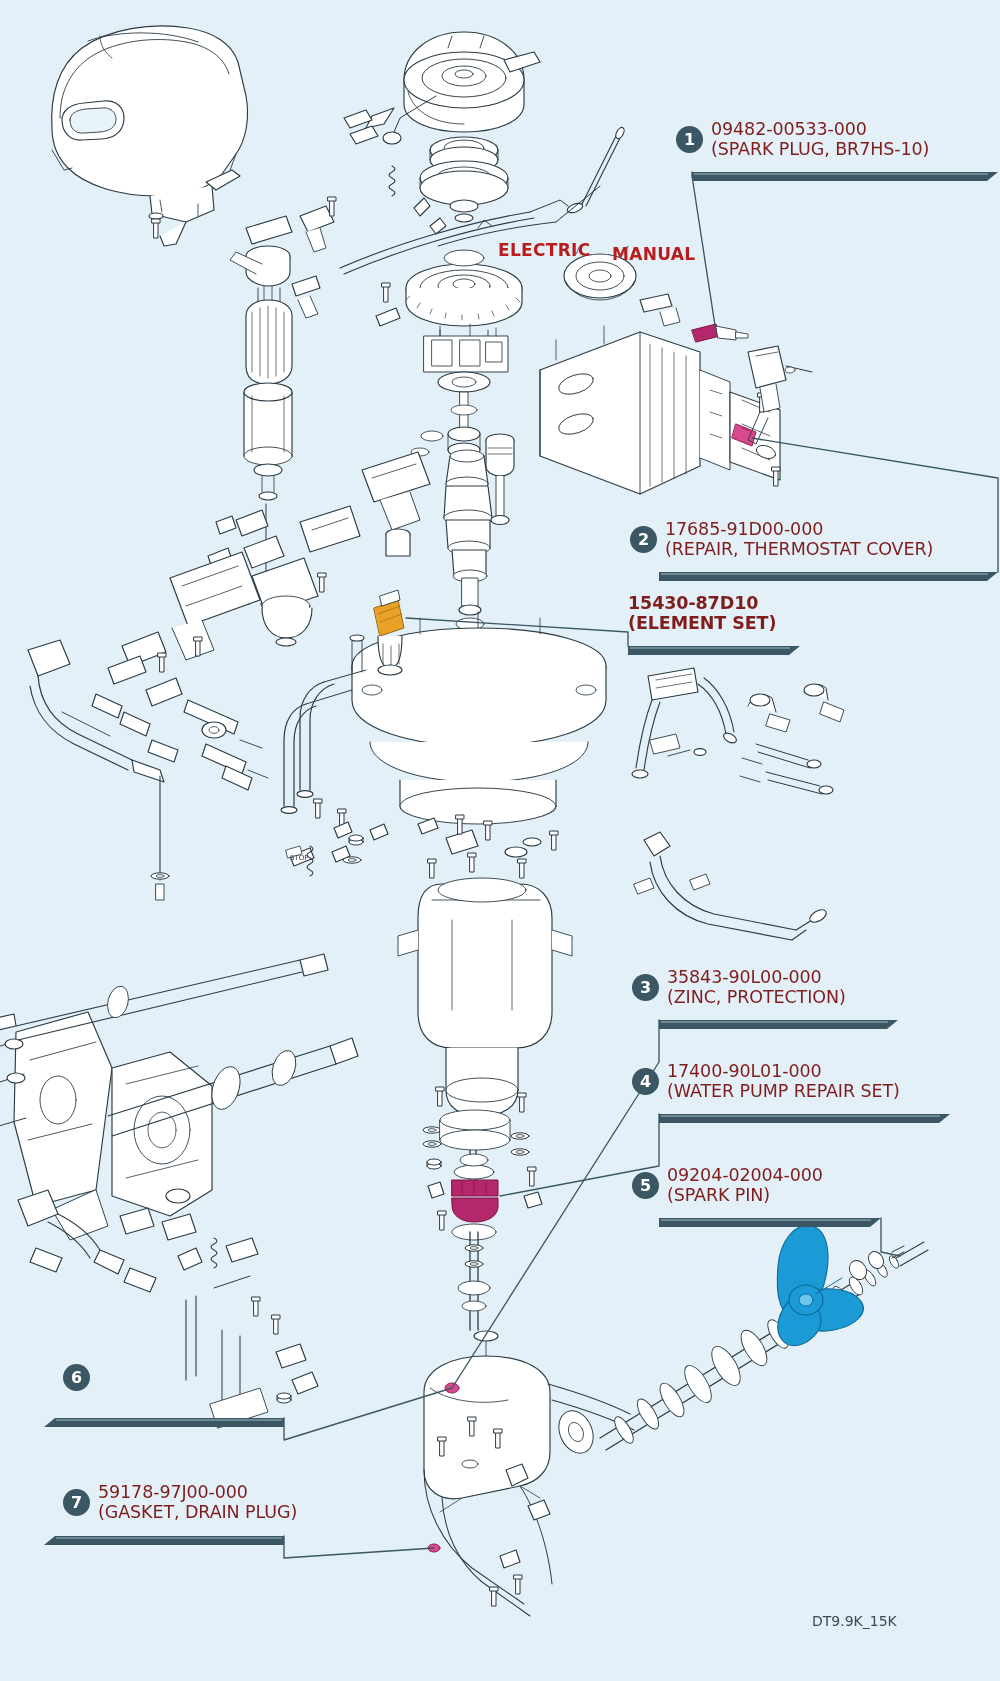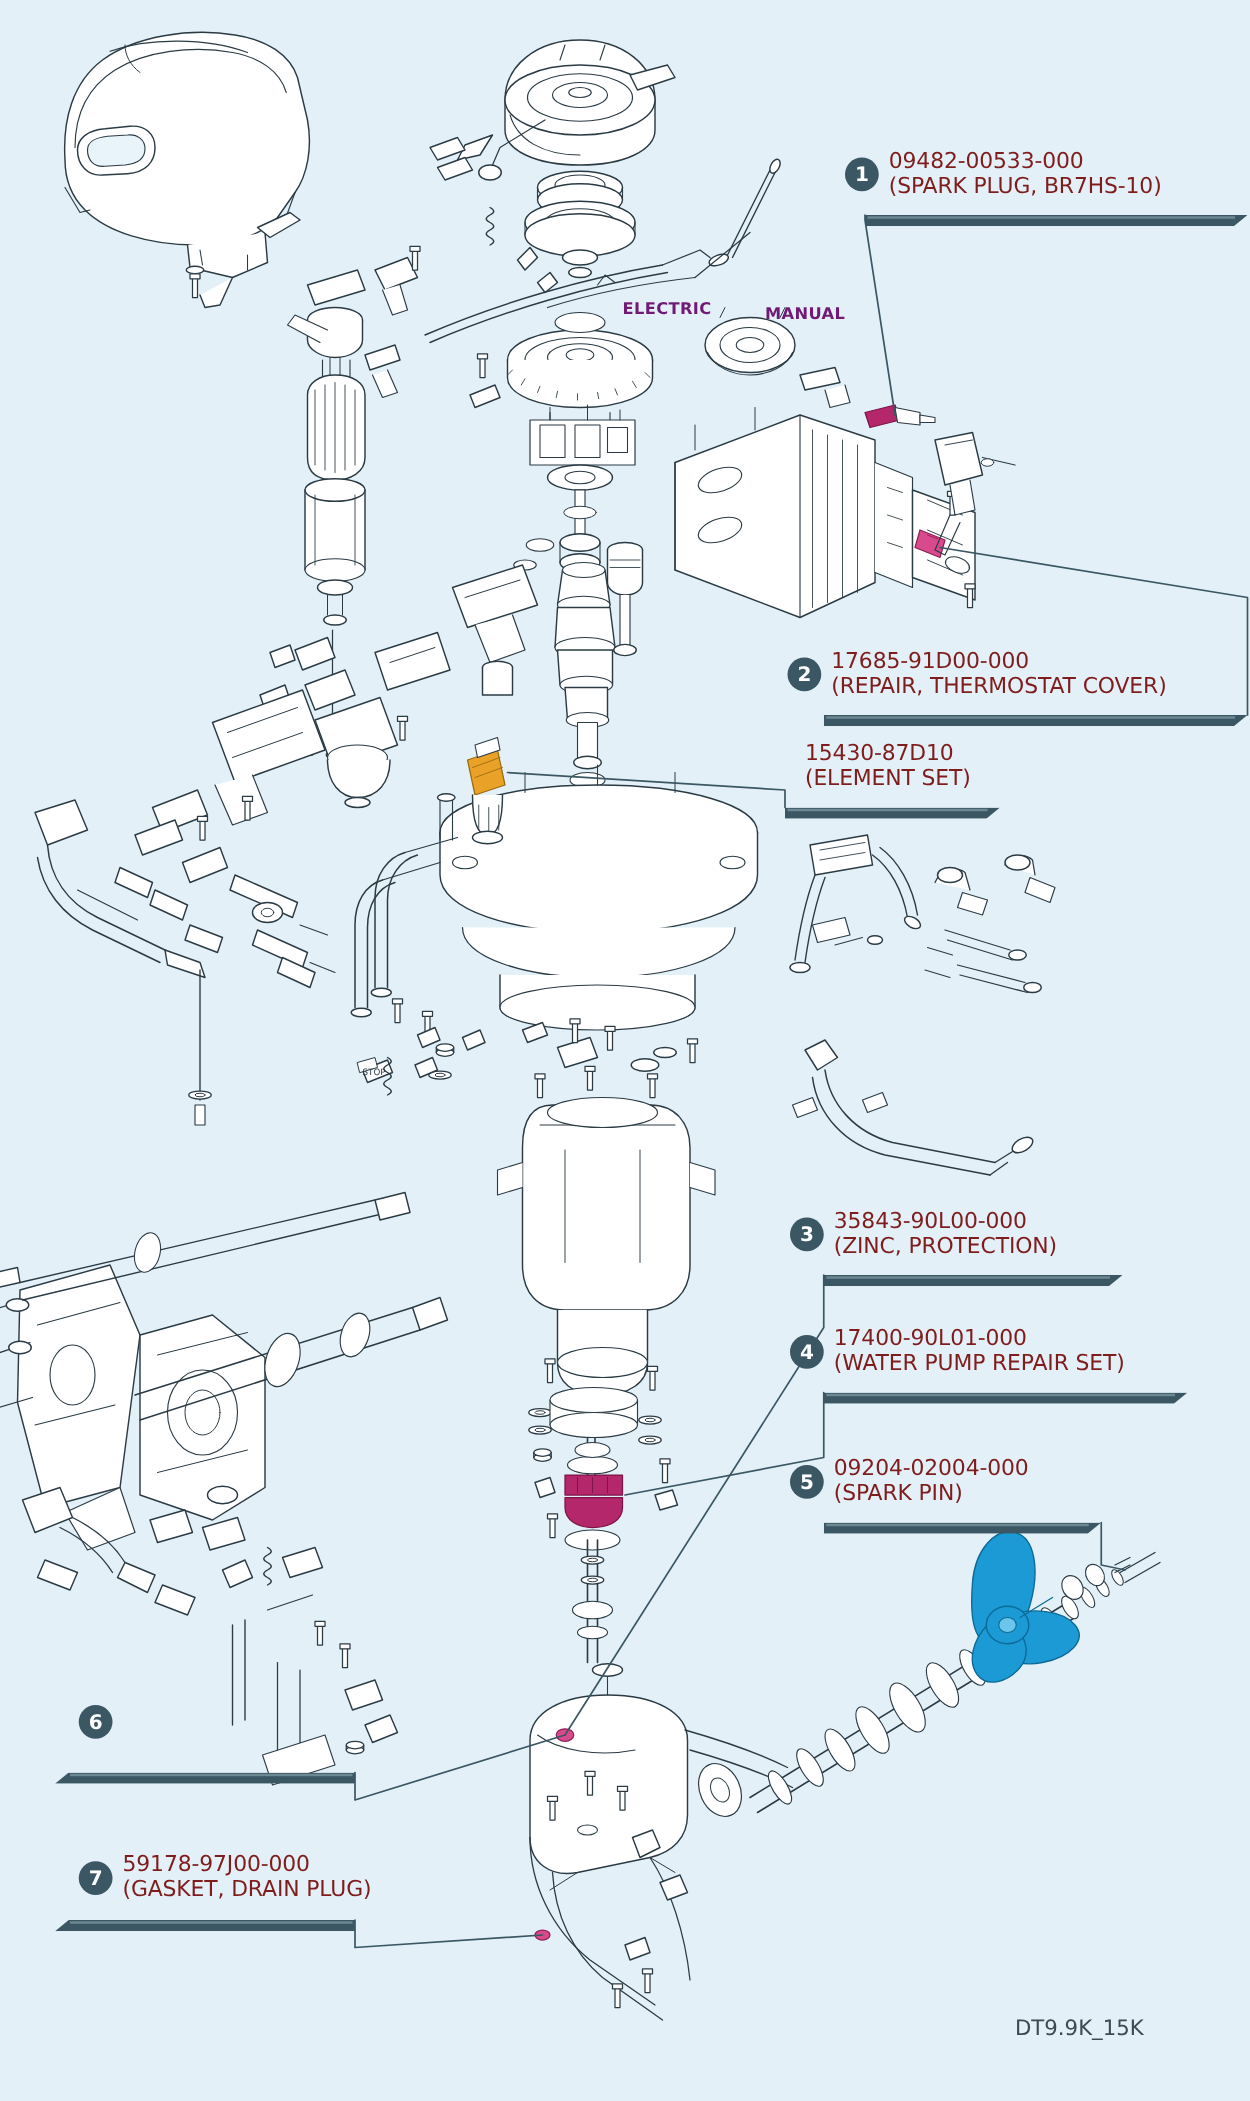--- a/index.html
+++ b/index.html
@@ -20,39 +20,39 @@
     display:flex;align-items:center;justify-content:center;
     flex:0 0 auto;
     font-family:"DejaVu Sans","Liberation Sans",sans-serif;
   }
   .co-text{margin-left:8px;line-height:1.16;}
   .co-pn,.co-desc{
     font-size:17.5px;color:#7f1d1d;white-space:nowrap;
     font-family:"DejaVu Sans","Liberation Sans",sans-serif;
     letter-spacing:-0.1px;
   }
-  .co-nobadge .co-text{margin-left:16px;}
+  .co-nobadge .co-text{margin-left:0;font-weight:bold;}
 
   
   .bar{position:absolute;height:9px;background:#3a5763;}
   .bar.r{ 
     clip-path:polygon(0 0,100% 0,calc(100% - 11px) 100%,0 100%);
   }
   .bar.l{ 
     clip-path:polygon(11px 0,100% 0,100% 100%,0 100%);
   }
   .bar-hi{position:absolute;height:2px;background:#7d98a3;opacity:.75;}
 
   .sublabel{
-    position:absolute;font-size:13px;font-weight:bold;color:#701a75;
+    position:absolute;font-size:17px;font-weight:bold;color:#b91c1c;
     letter-spacing:.3px;white-space:nowrap;
     font-family:"DejaVu Sans","Liberation Sans",sans-serif;
   }
   .watermark{
-    position:absolute;font-size:17px;color:#3c4a53;white-space:nowrap;
+    position:absolute;font-size:14px;color:#3c4a53;white-space:nowrap;
     font-family:"DejaVu Sans","Liberation Sans",sans-serif;
   }
 </style>
 </head>
 <body>
 
 <div id="page">
 
   <svg id="art" viewBox="0 0 1000 1681">
     <defs>

